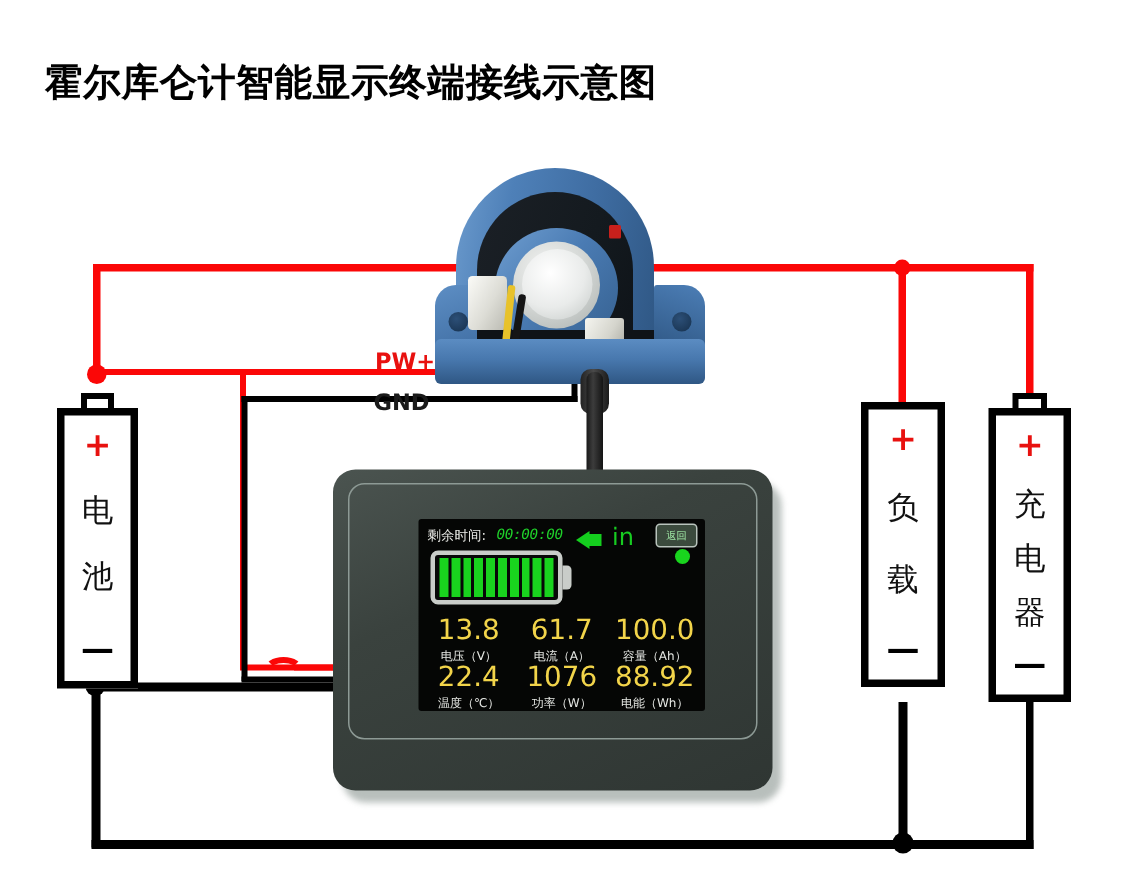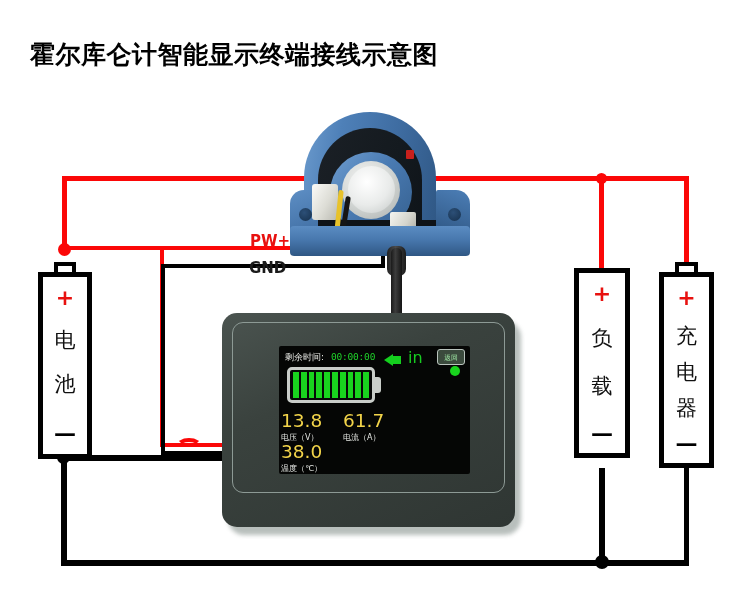--- a/index.html
+++ b/index.html
@@ -102,21 +102,21 @@
     background:#050605;border-radius:2px;overflow:hidden;}
   .m-name{position:absolute;left:0;top:186px;width:293px;text-align:center;
     color:#d3dad6;font-size:14.5px;letter-spacing:2.4px;
     font-family:"DejaVu Sans Mono",monospace;}
 
   
   .lcd{position:absolute;left:0;top:0;width:191px;height:116px;}
   .rt-lab{position:absolute;left:6px;top:5px;font-size:9px;color:#e9eae6;
           font-family:"DejaVu Sans",sans-serif;white-space:nowrap;}
   .rt-val{position:absolute;left:52px;top:5px;font-size:9.5px;color:#1fd12a;
-          font-family:"DejaVu Sans Mono",monospace;letter-spacing:-0.2px;}
+          font-family:"DejaVu Sans Mono",monospace;letter-spacing:-0.2px;font-style:italic;}
   .arrow{position:absolute;left:105px;top:8px;width:0;height:0;
          border-top:6px solid transparent;border-bottom:6px solid transparent;
          border-right:9px solid #14cf1e;}
   .arrow-t{position:absolute;left:113px;top:10px;width:9px;height:8px;background:#14cf1e;}
   .in-lab{position:absolute;left:129px;top:2px;font-size:16px;color:#17cc21;
           font-family:"DejaVu Sans",sans-serif;}
   .btn-back{position:absolute;left:158px;top:3px;width:26px;height:14px;
           border:1.3px solid #b9c3bd;border-radius:3px;
           background:#3b4a3d;display:flex;align-items:center;justify-content:center;}
   .btn-back span{font-size:8px;color:#9fe8a4;font-family:"DejaVu Sans",sans-serif;
@@ -130,21 +130,21 @@
         background:#c9cdc9;border-radius:0 3px 3px 0;}
 
   .pct{position:absolute;left:103px;top:21px;color:#f0f2f0;
         font-size:40px;line-height:40px;font-family:"DejaVu Sans",sans-serif;
         letter-spacing:-1px;}
   .pct b{font-weight:normal;}
   .pct em{font-style:normal;font-size:22px;}
   .gdot{position:absolute;left:171px;top:20px;width:10px;height:10px;
         border-radius:50%;background:#19d41e;}
 
-  .cell{position:absolute;width:63px;text-align:left;}
+  .cell{position:absolute;width:63px;text-align:center;}
   .cell .v{color:#f2d44a;font-size:18.5px;line-height:20px;
         font-family:"DejaVu Sans",sans-serif;}
   .cell .u{color:#e6e8e4;font-size:8px;line-height:11px;margin-top:1px;
         font-family:"DejaVu Sans",sans-serif;white-space:nowrap;}
 
   
   .ann{position:absolute;font-weight:bold;font-size:15px;
        font-family:"DejaVu Sans",sans-serif;white-space:nowrap;}
   .ann.pw{color:#e8110f;left:250px;top:232px;text-align:right;}
   .ann.gnd{color:#1a1a1a;left:249px;top:259px;}
@@ -279,23 +279,35 @@
         <div class="gdot"></div>
 
         <div class="cell" style="left:2px;top:65px;">
           <div class="v">13.8</div>
           <div class="u">电压（V）</div>
         </div>
         <div class="cell" style="left:64px;top:65px;">
           <div class="v">61.7</div>
           <div class="u">电流（A）</div>
         </div>
+        <div class="cell" style="left:126px;top:65px;">
+          <div class="v">100.0</div>
+          <div class="u">容量（Ah）</div>
+        </div>
         <div class="cell" style="left:2px;top:96px;">
-          <div class="v">38.0</div>
+          <div class="v">22.4</div>
           <div class="u">温度（℃）</div>
         </div>
+        <div class="cell" style="left:64px;top:96px;">
+          <div class="v">1076</div>
+          <div class="u">功率（W）</div>
+        </div>
+        <div class="cell" style="left:126px;top:96px;">
+          <div class="v">88.92</div>
+          <div class="u">电能（Wh）</div>
+        </div>
 
       </div>
     </div>
 
   </div>
 
 </div>
 
 </body></html>

